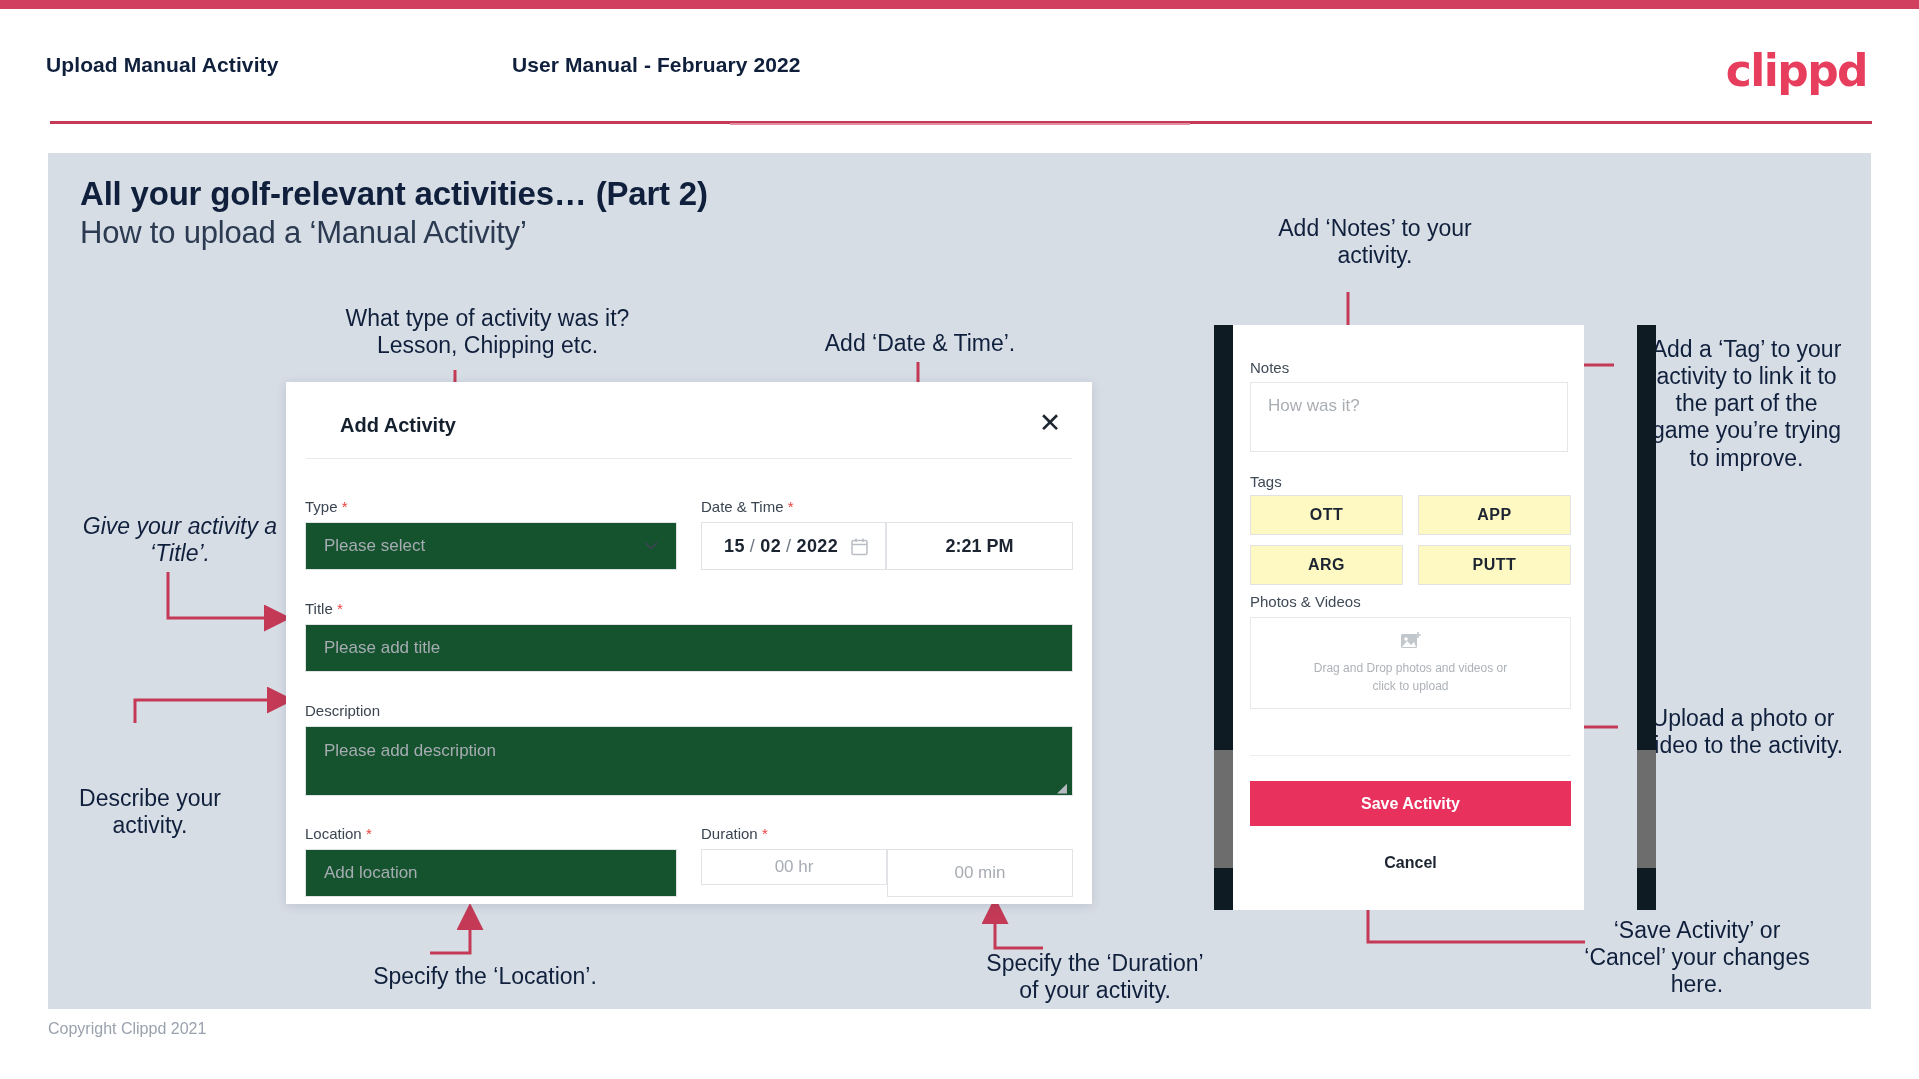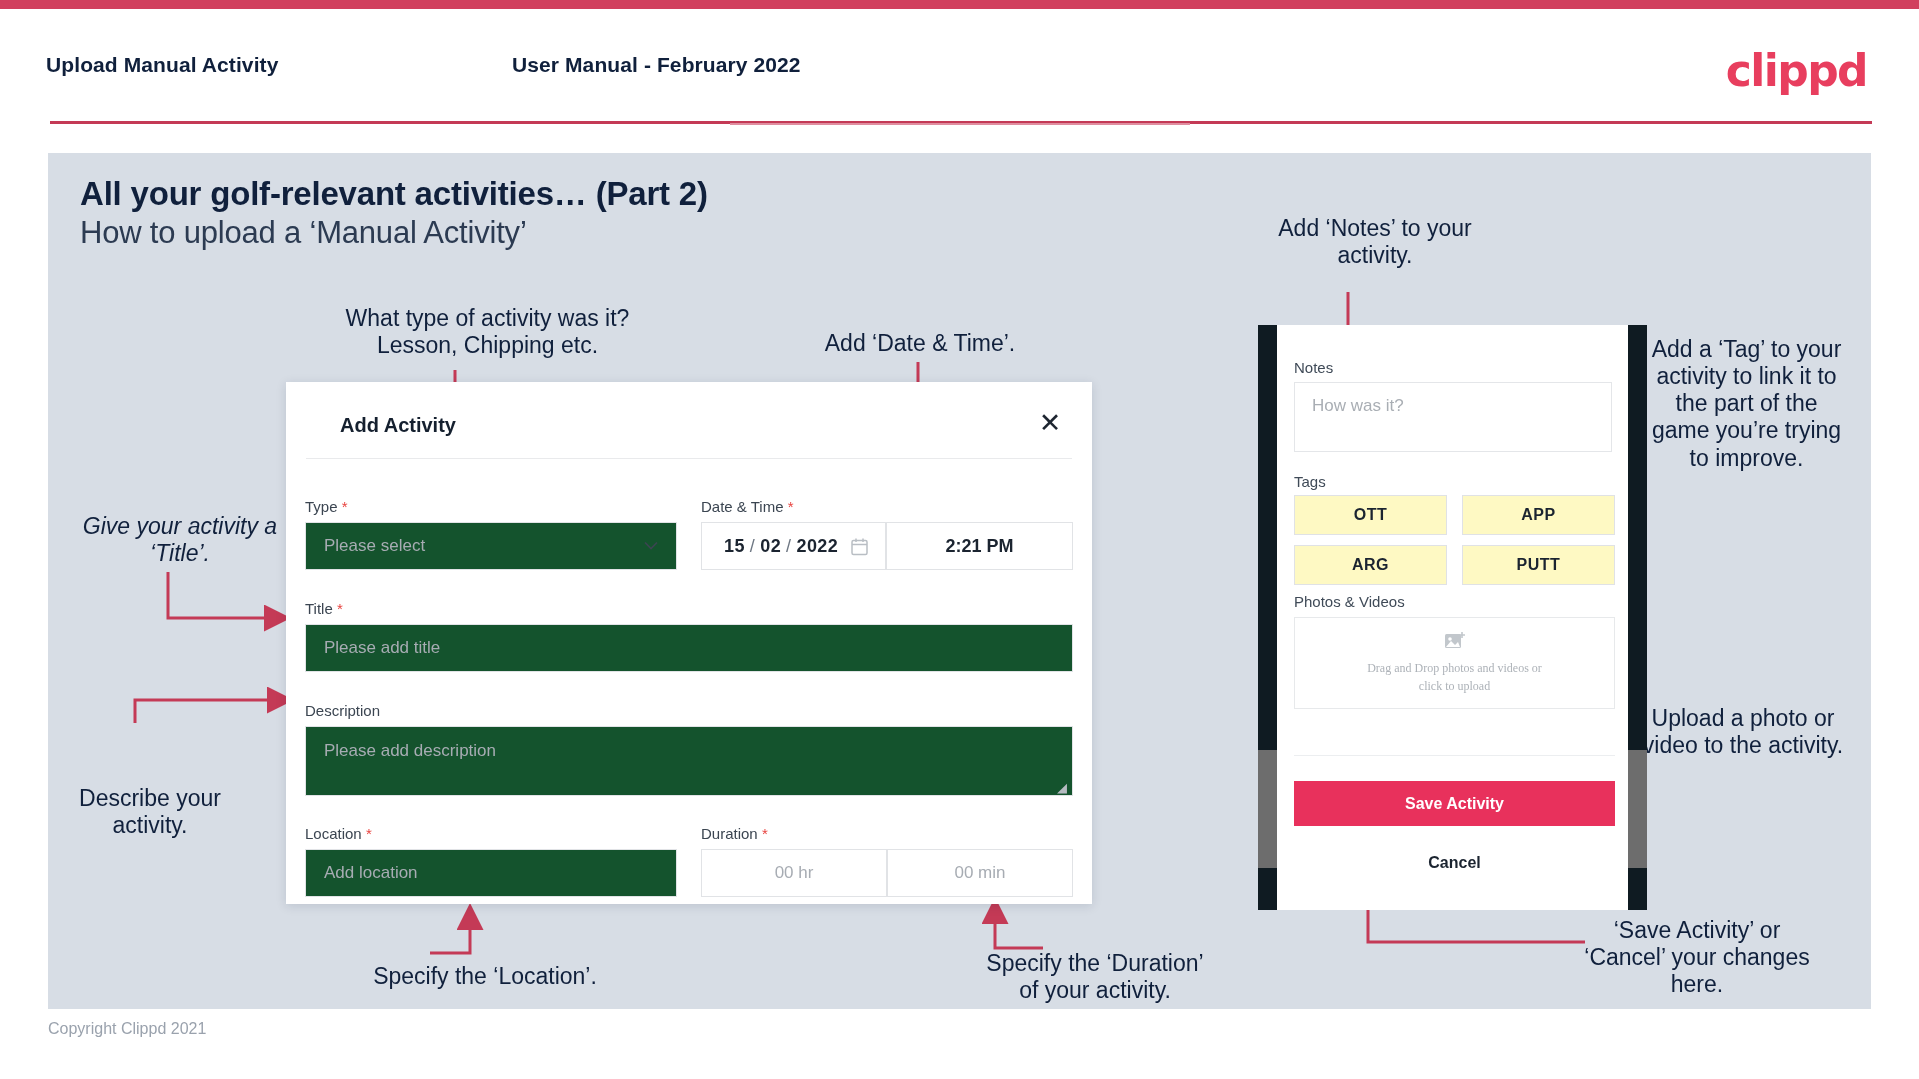--- a/index.html
+++ b/index.html
@@ -122,21 +122,21 @@
     display: flex; align-items: center; justify-content: center;
     font-size: 18px; color: #1b2430; font-weight: 600;
   }
   .dur-box {
     position: absolute; background: #fff; border: 1px solid #e1e3e6;
     display: flex; align-items: center; justify-content: center;
     font-size: 17px; color: #a7acb3;
   }
   
   .phone {
-    position: absolute; left: 1258px; top: 325px; width: 389px; height: 585px;
+    position: absolute; left: 1214px; top: 325px; width: 442px; height: 585px;
   }
   .bezel-l, .bezel-r {
     position: absolute; top: 0; width: 19px; height: 585px; background: #0f1b22;
   }
   .bezel-l { left: 0; }
   .bezel-r { right: 0; }
   .bezel-l .sb, .bezel-r .sb {
     position: absolute; left: 0; width: 19px; top: 425px; height: 118px;
     background: #6d6d6d;
   }
@@ -151,21 +151,20 @@
   }
   .tag {
     position: absolute; border: 1px solid #e0e2e5; background: #fef9c3;
     display: flex; align-items: center; justify-content: center;
     font-size: 16px; font-weight: 700; color: #1b2430; letter-spacing: .5px;
   }
   .dropzone {
     position: absolute; border: 1px solid #e7e9eb; background: #fff;
     display: flex; flex-direction: column; align-items: center;
     justify-content: center;
-    font-family: Liberation Serif, serif;
   }
   .dz-text { font-size: 12px; color: #adb2b8; text-align: center; line-height: 1.5; }
   .m-div { position: absolute; background: #eceef0; height: 1px; }
   .btn-save {
     position: absolute; background: #e8315c; color: #fff;
     display: flex; align-items: center; justify-content: center;
     font-size: 16px; font-weight: 700; cursor: pointer;
   }
   .btn-cancel {
     position: absolute; display: flex; align-items: center;
@@ -287,21 +286,21 @@
     <span class="req">*</span>
   </div>
   <div class="inp" style="left:19px; top:467px; width:372px; height:48px;">
     <span>Add location</span>
   </div>
 
   <div class="fld-label" style="left:415px; top:443px;">
     <span>Duration</span>
     <span class="req">*</span>
   </div>
-  <div class="dur-box" style="left:415px; top:467px; width:186px; height:48px;">00 hr</div>
+  <div class="dur-box" style="left:415px; top:467px; width:186px; height:36px;">00 hr</div>
   <div class="dur-box" style="left:601px; top:467px; width:186px; height:48px;">00 min</div>
 </div>
 
 <div class="phone">
   <div class="bezel-l">
     <div class="sb"></div>
   </div>
   <div class="bezel-r">
     <div class="sb"></div>
   </div>

